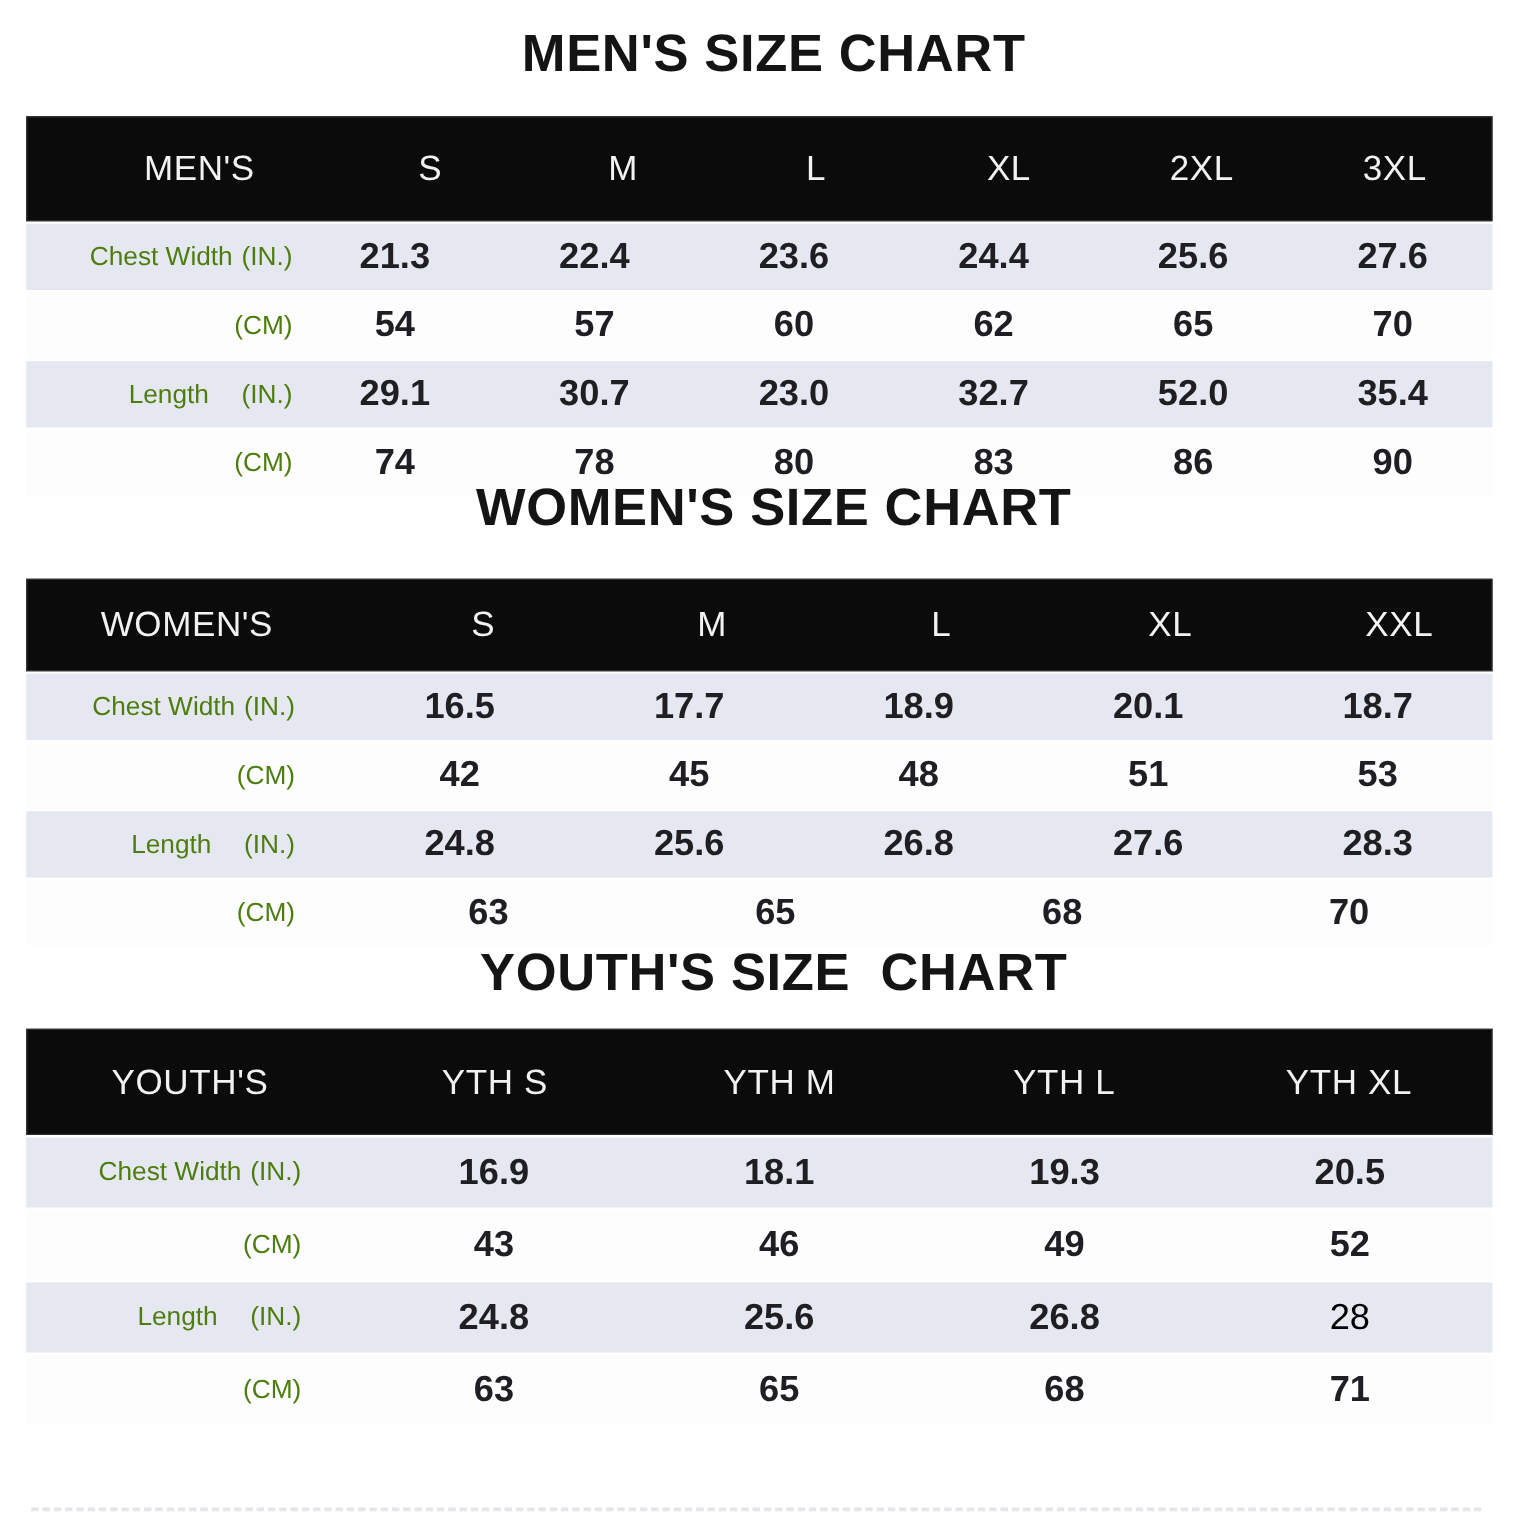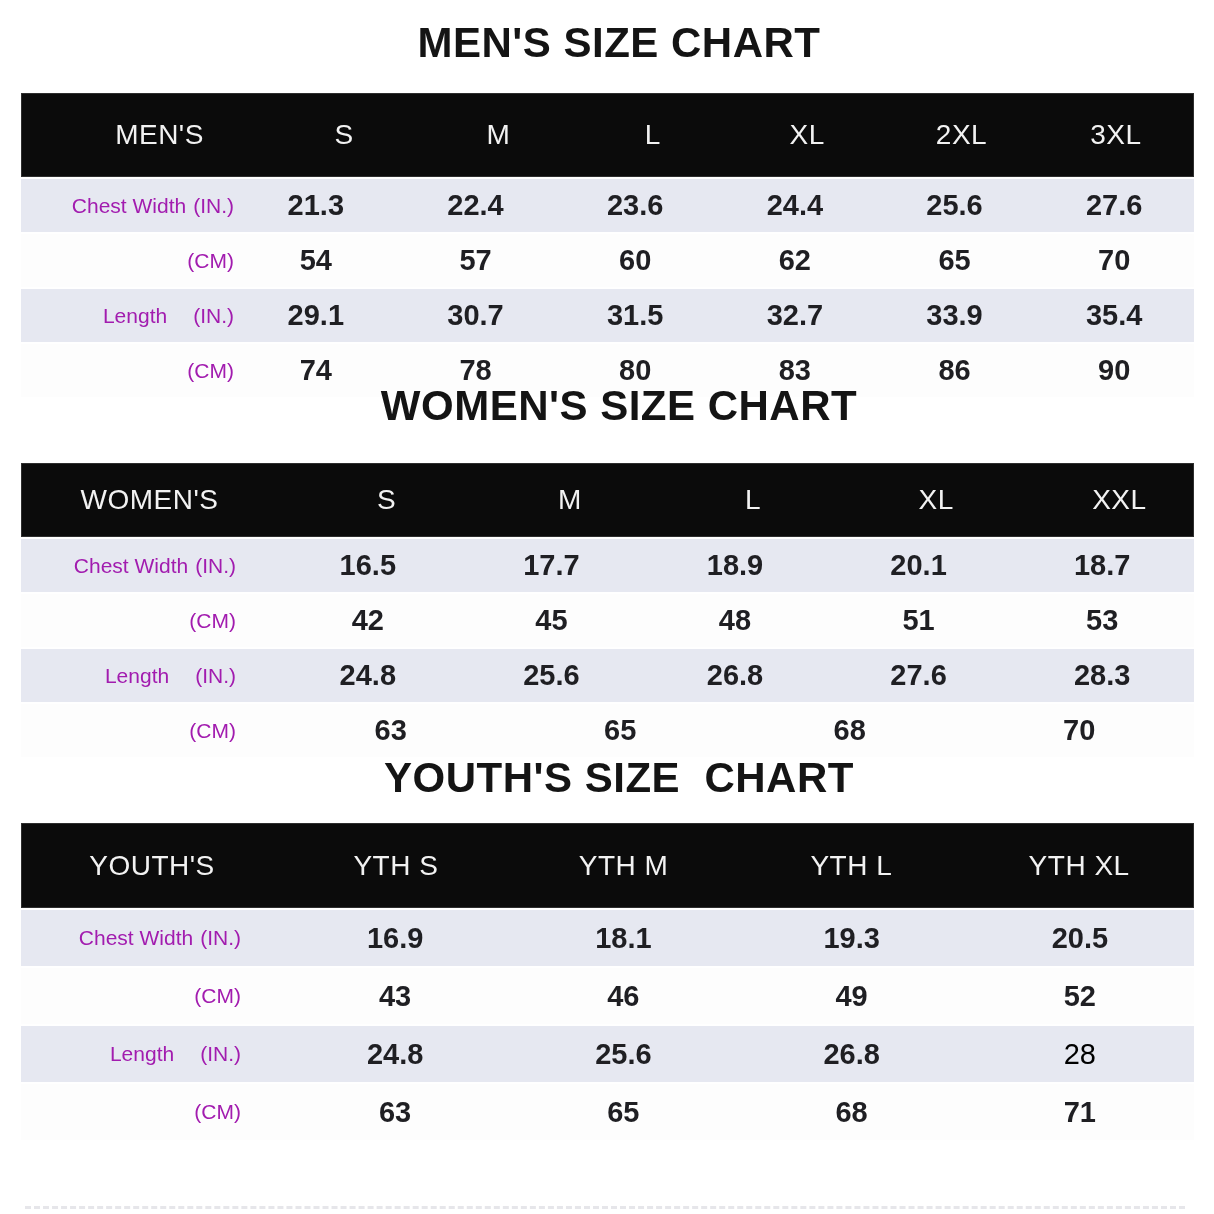--- a/index.html
+++ b/index.html
@@ -60,21 +60,21 @@
   }
   .men   .drow { height: 53px; }
   .women .drow { height: 53px; }
   .youth .drow { height: 56px; }
   .drow.alt   { background: #e6e8f1; }
   .drow.plain { background: #fdfdfd; }
   .lcell {
     flex: none;
     text-align: right;
     font-size: 21px;
-    color: #a21caf;
+    color: #4d7c0f;
     box-sizing: border-box;
   }
   .men   .lcell { width: 215px; padding-right: 2px; }
   .women .lcell { width: 255px; padding-right: 40px; }
   .youth .lcell { width: 260px; padding-right: 40px; }
   .unit { margin-left: 7px; }
   .wide-gap .unit { margin-left: 26px; }
   .vcell {
     flex: 1;
     text-align: center;
@@ -135,23 +135,23 @@
       <div class="vcell">65</div>
       <div class="vcell">70</div>
     </div>
 
     <div class="drow alt">
       <div class="lcell wide-gap">
         <span>Length</span><span class="unit">(IN.)</span>
       </div>
       <div class="vcell">29.1</div>
       <div class="vcell">30.7</div>
-      <div class="vcell">31.5</div>
+      <div class="vcell">23.0</div>
       <div class="vcell">32.7</div>
-      <div class="vcell">33.9</div>
+      <div class="vcell">52.0</div>
       <div class="vcell">35.4</div>
     </div>
 
     <div class="drow plain">
       <div class="lcell">
         <span></span><span class="unit">(CM)</span>
       </div>
       <div class="vcell">74</div>
       <div class="vcell">78</div>
       <div class="vcell">80</div>

